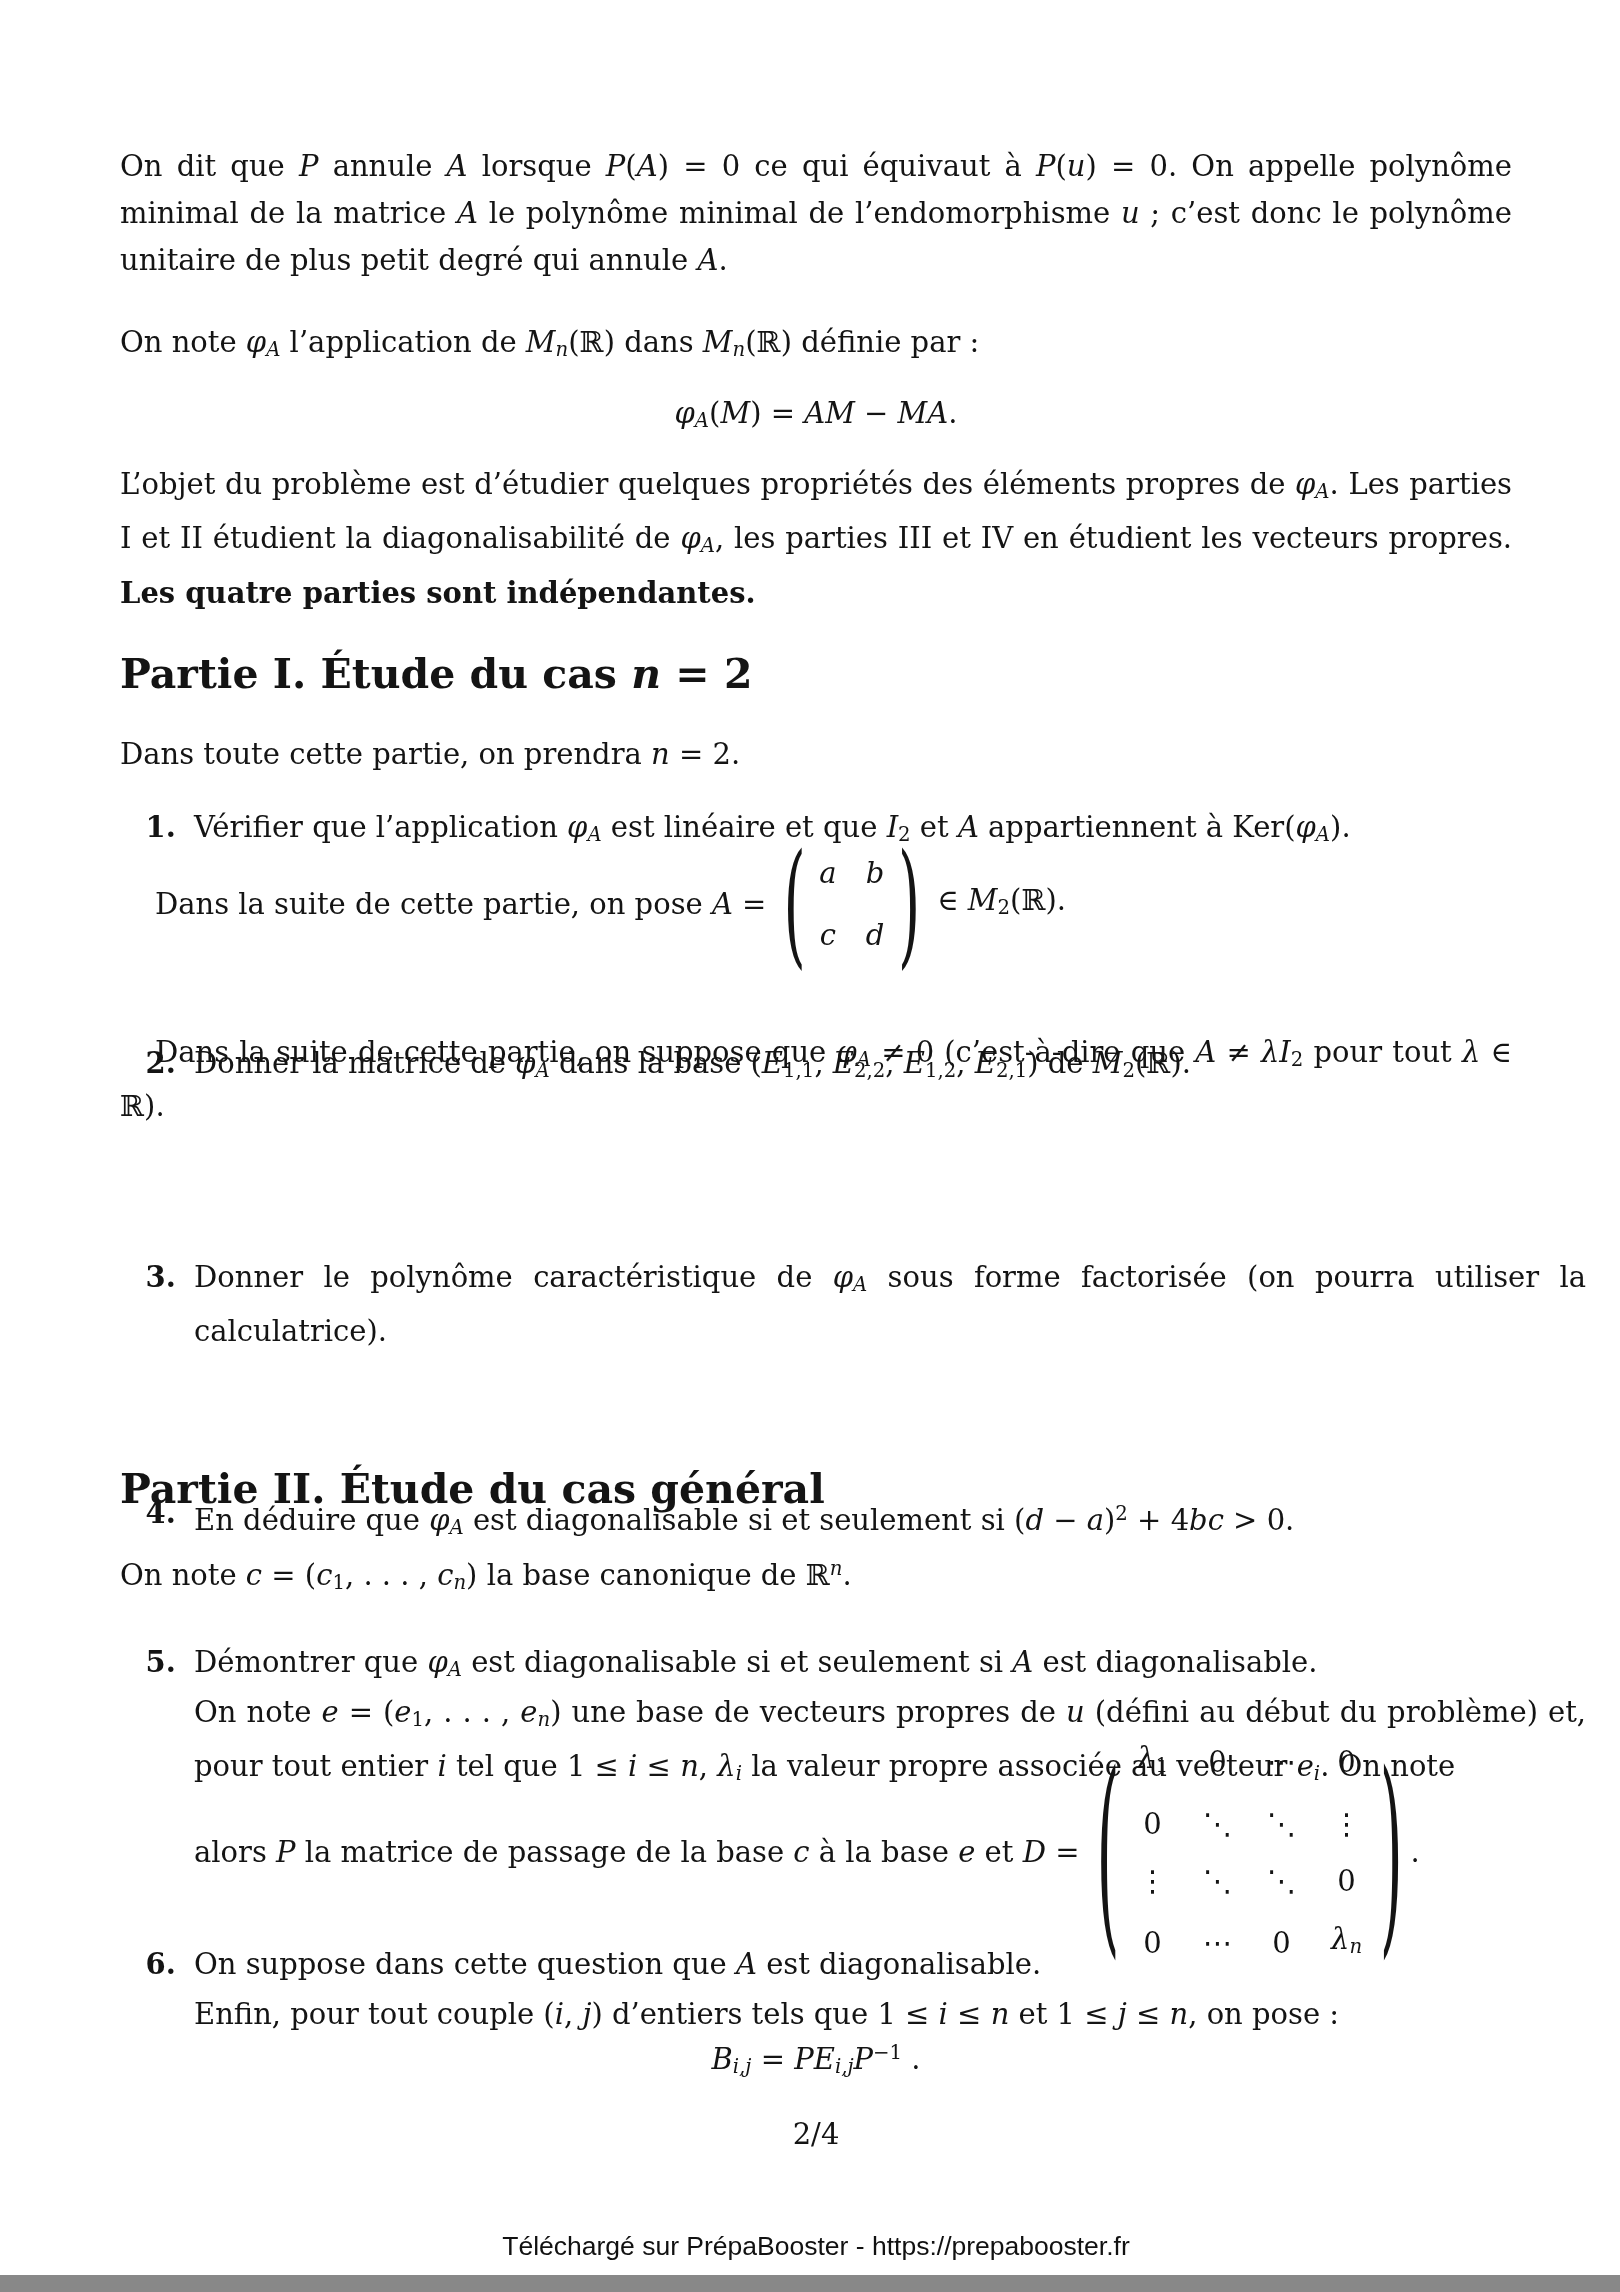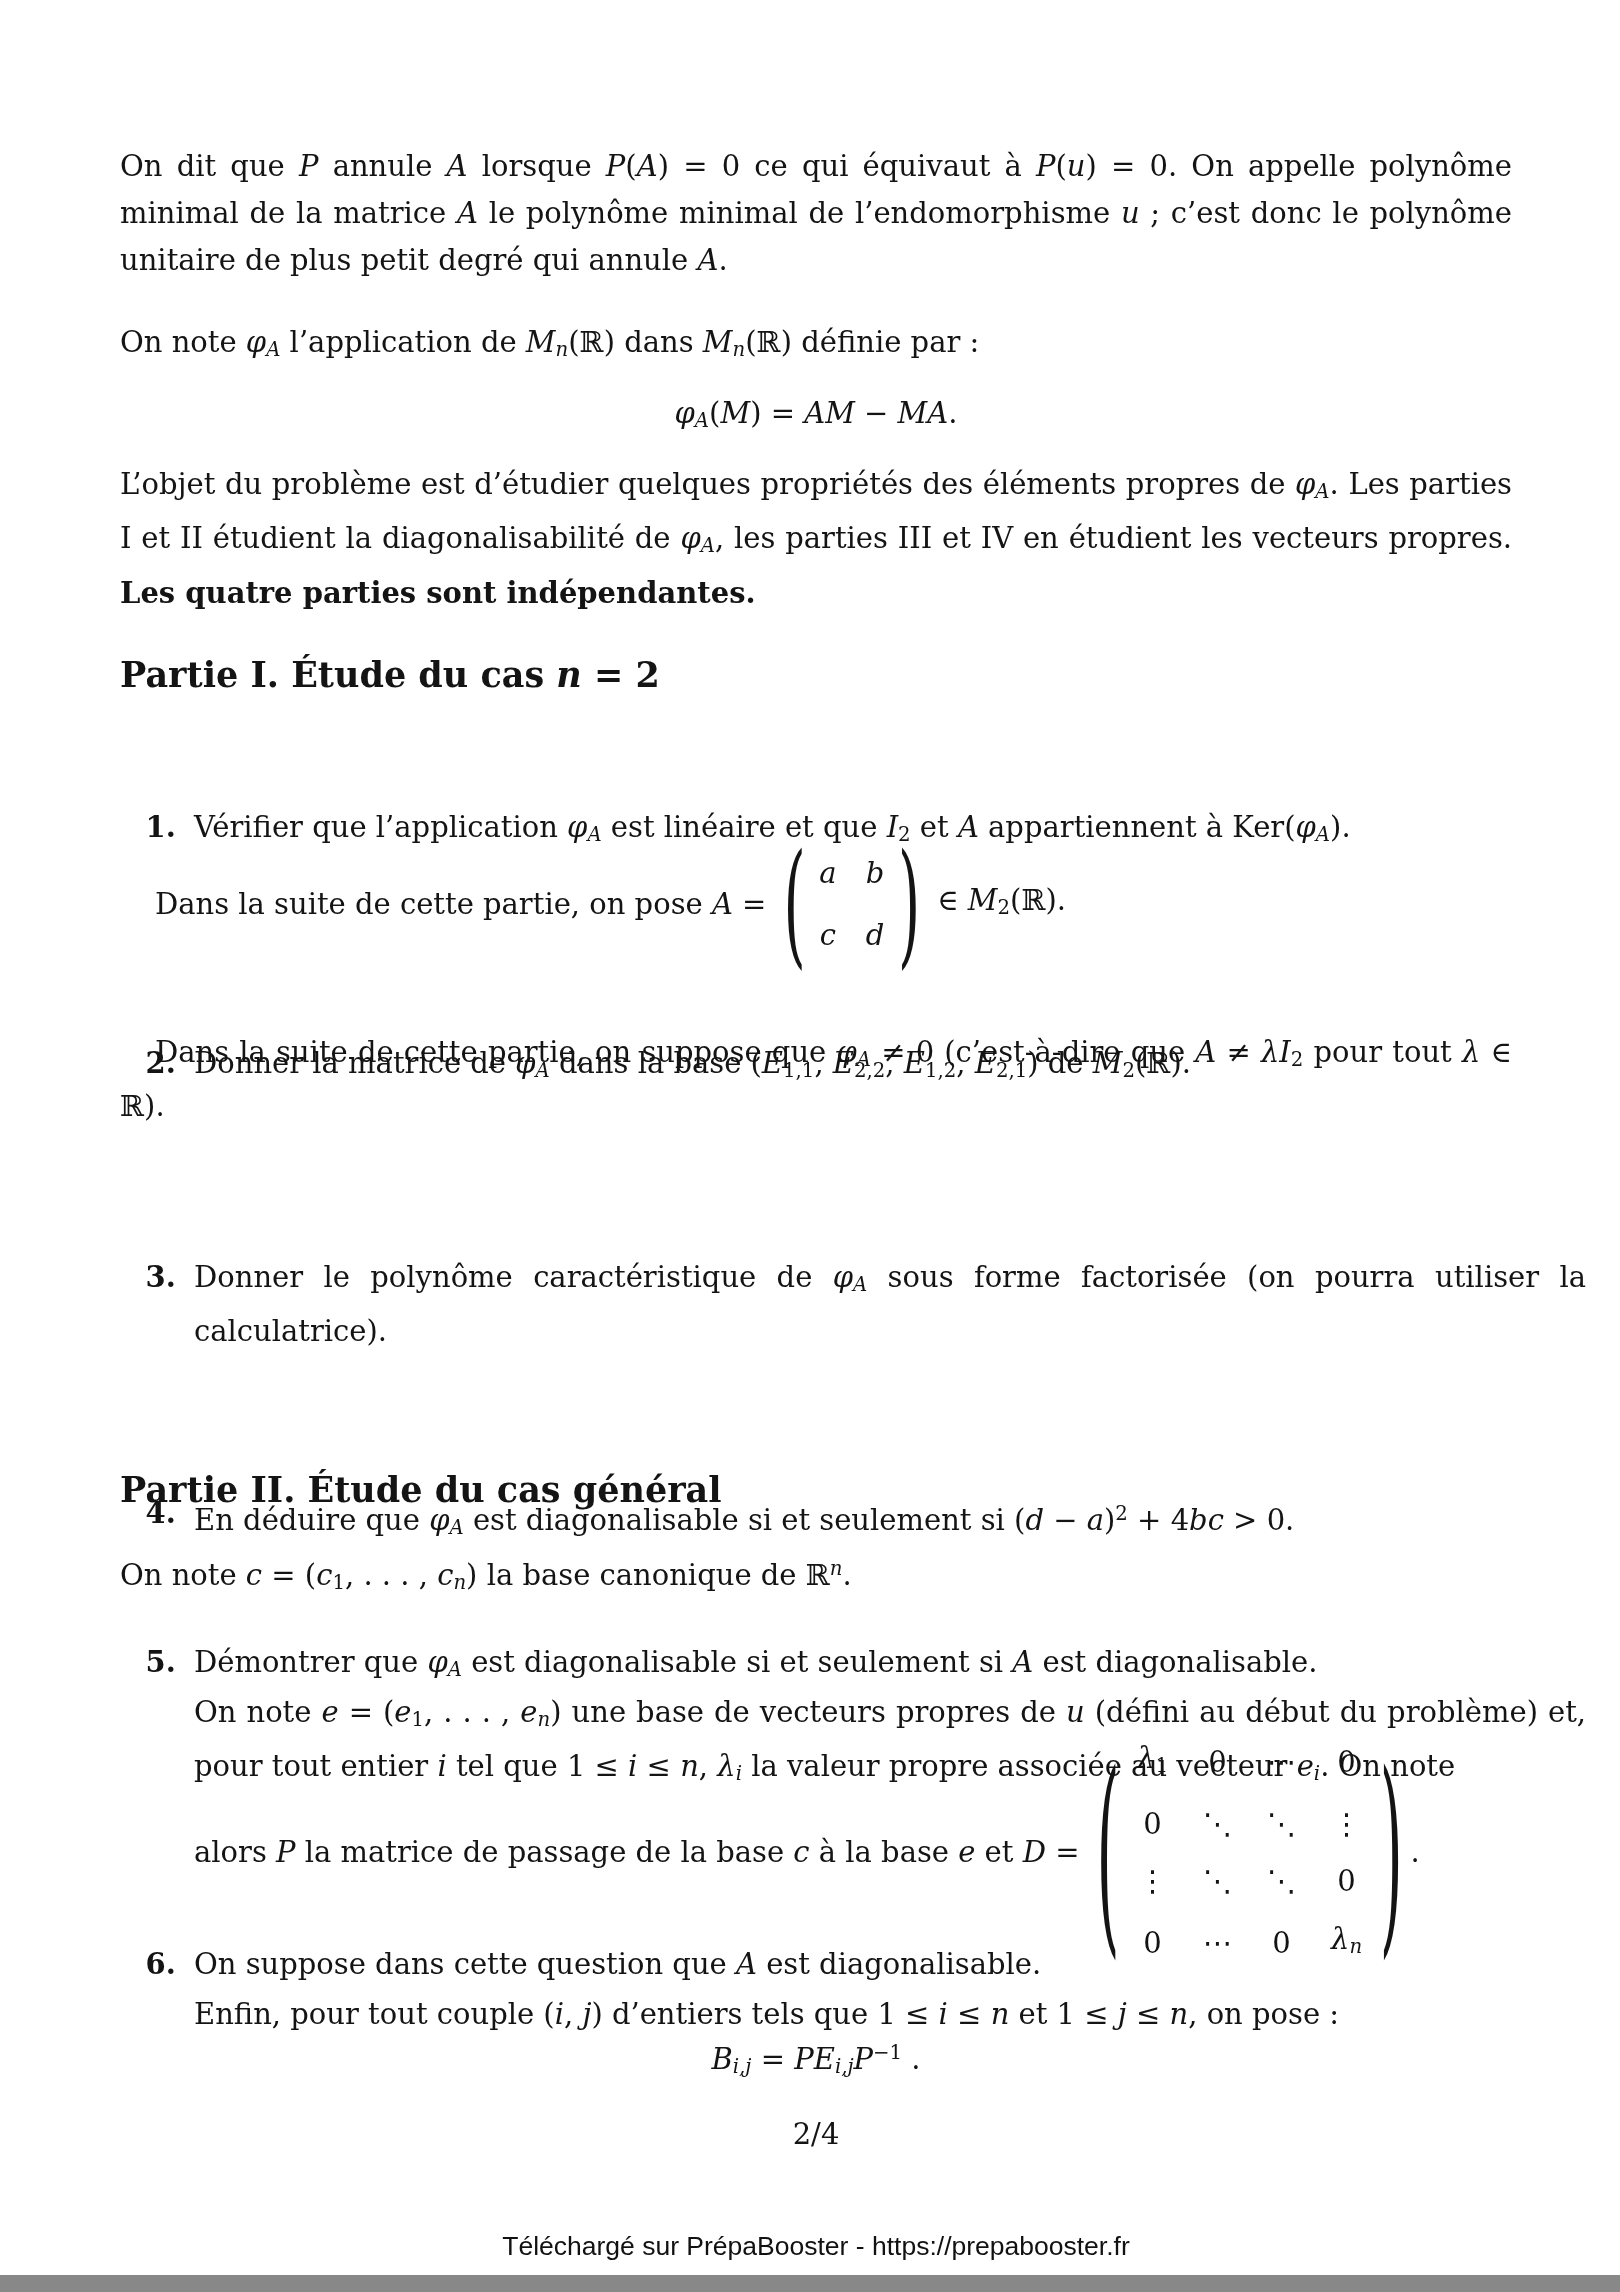--- a/index.html
+++ b/index.html
@@ -11,21 +11,21 @@
     font-size:29px;
     line-height:47px;
     color:#141414;
     overflow:hidden;
     margin:0 auto;
   }
   .block{position:absolute;left:120px;width:1392px;}
   .justify{text-align:justify;}
   .center{text-align:center;}
   .indent{text-indent:35px;}
-  .heading{font-weight:bold;font-size:35px;line-height:47px;}
+  .heading{font-weight:bold;font-size:41px;line-height:47px;}
   .item{position:relative;padding-left:74px;}
   .ilabel{position:absolute;left:25.5px;top:0;font-weight:bold;}
   .icont{padding-left:74px;margin-top:21px;}
   .mrow{display:flex;align-items:center;}
   .mrow .rt{white-space:pre-wrap;}
   .pose{padding-left:35px;height:147px;}
   .alorsrow{padding-left:74px;height:235px;}
   .matrix{display:inline-flex;align-items:center;margin:0 7.8px;}
   .mgrid{display:grid;align-items:center;justify-items:center;}
   .mgrid.gA{column-gap:29px;row-gap:23.5px;padding:0 13.7px;line-height:39px;}
@@ -55,20 +55,21 @@
   <div class="block justify" style="top:143px;"><span>On dit que </span><span class="rr-i">P</span><span> annule </span><span class="rr-i">A</span><span> lorsque </span><span class="rr-i">P</span><span>(</span><span class="rr-i">A</span><span>) = 0 ce qui équivaut à </span><span class="rr-i">P</span><span>(</span><span class="rr-i">u</span><span>) = 0. On appelle polynôme minimal de la matrice </span><span class="rr-i">A</span><span> le polynôme minimal de l’endomorphisme </span><span class="rr-i">u</span><span> ; c’est donc le polynôme unitaire de plus petit degré qui annule </span><span class="rr-i">A</span><span>.</span></div>
 
   <div class="block justify" style="top:319px;"><span>On note </span><span class="rr-i">φ</span><span class="rr-isub">A</span><span> l’application de </span><span class="rr-cal">M</span><span class="rr-isub">n</span><span>(ℝ) dans </span><span class="rr-cal">M</span><span class="rr-isub">n</span><span>(ℝ) définie par :</span></div>
 
   <div class="block center" style="top:390px;"><span class="rr-i">φ</span><span class="rr-isub">A</span><span>(</span><span class="rr-i">M</span><span>) = </span><span class="rr-i">AM</span><span> − </span><span class="rr-i">MA</span><span>.</span></div>
 
   <div class="block justify" style="top:461px;"><span>L’objet du problème est d’étudier quelques propriétés des éléments propres de </span><span class="rr-i">φ</span><span class="rr-isub">A</span><span>. Les parties I et II étudient la diagonalisabilité de </span><span class="rr-i">φ</span><span class="rr-isub">A</span><span>, les parties III et IV en étudient les vecteurs propres. </span><span class="rr-b">Les quatre parties sont indépendantes.</span></div>
 
   <div class="block heading" style="top:651px;"><span class="rr-b">Partie I. Étude du cas </span><span class="rr-bi">n</span><span class="rr-b"> = 2</span></div>
 
+  <div class="block justify" style="top:731px;"><span>Dans toute cette partie, on prendra </span><span class="rr-i">n</span><span> = 2.</span></div>
 
   <div class="block item justify" style="top:804px;">
     <span class="ilabel">1.</span>
     <span><span>Vérifier que l’application </span><span class="rr-i">φ</span><span class="rr-isub">A</span><span> est linéaire et que </span><span class="rr-i">I</span><span class="rr-sub">2</span><span> et </span><span class="rr-i">A</span><span> appartiennent à Ker(</span><span class="rr-i">φ</span><span class="rr-isub">A</span><span>).</span></span>
   </div>
 
   <div class="block mrow pose" style="top:831px;">
     <span class="rt"><span>Dans la suite de cette partie, on pose </span><span class="rr-i">A</span><span> = </span></span>
     <span class="matrix">
       <span class="paren pA">(</span>

